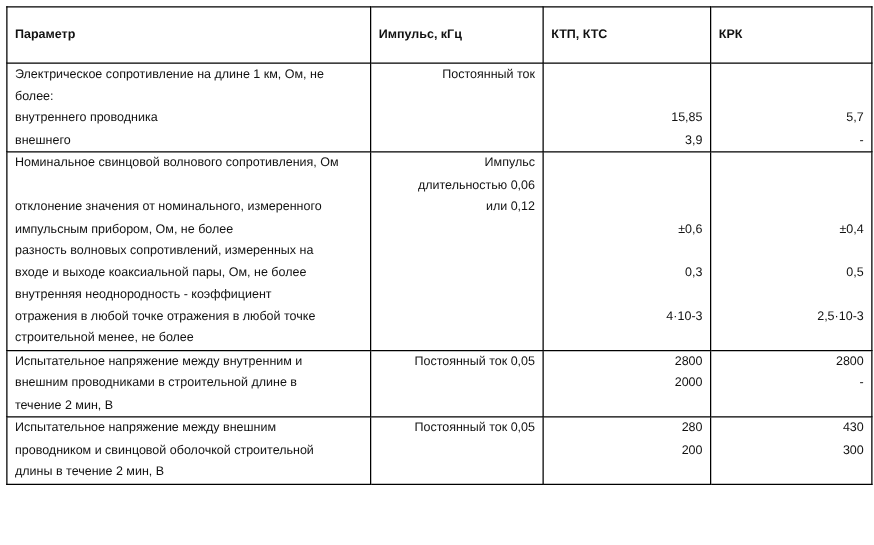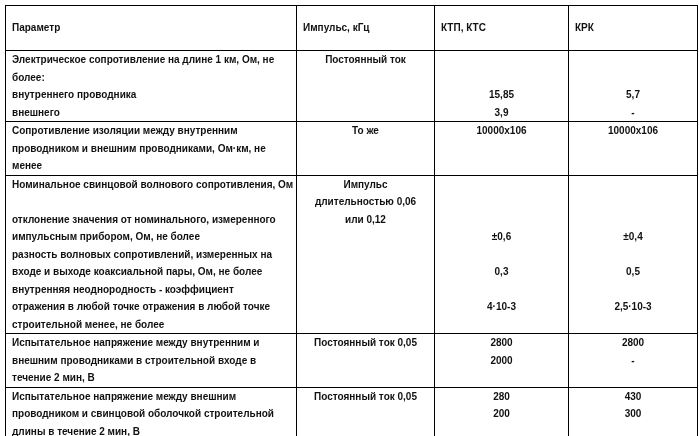--- a/index.html
+++ b/index.html
@@ -1,22 +1,22 @@
 <!DOCTYPE html>
 <html><head>
   <meta charset="utf-8">
   <style>
     html, body { margin: 0; padding: 0; background: #ffffff; }
     body { width: 699px; height: 436px; position: relative; overflow: hidden;
            font-family: "Liberation Sans", sans-serif; color: #111; }
     table { position: absolute; left: 5px; top: 5px; border-collapse: collapse;
             width: 692px; table-layout: fixed; font-size: 10px; line-height: 17.5px; }
-    td, th { border: 1px solid #000; vertical-align: top; padding: 0 6px; font-weight: bold; }
+    td, th { border: 1px solid #000; vertical-align: top; padding: 0 6px; }
     th { height: 44px; vertical-align: middle; font-weight: bold; font-size: 10px; text-align: left; }
-    td.c { text-align: center; }
+    td.c { text-align: right; }
     .line { display: block; white-space: nowrap; }
     .blank { display: block; height: 17.5px; }
   </style>
 </head>
 <body>
 
 <table>
   <colgroup>
     <col style="width:291px">
     <col style="width:138px">
@@ -50,36 +50,20 @@
         </td>
         <td class="c">
           <span class="blank"></span>
           <span class="blank"></span>
           <span class="line">5,7</span>
           <span class="line">-</span>
         </td>
       </tr>
       <tr>
         <td>
-          <span class="line">Сопротивление изоляции между внутренним</span>
-          <span class="line">проводником и внешним проводниками, Ом·км, не</span>
-          <span class="line">менее</span>
-        </td>
-        <td class="c">
-          <span class="line">То же</span>
-        </td>
-        <td class="c">
-          <span class="line">10000х106</span>
-        </td>
-        <td class="c">
-          <span class="line">10000х106</span>
-        </td>
-      </tr>
-      <tr>
-        <td>
           <span class="line">Номинальное свинцовой волнового сопротивления, Ом</span>
           <span class="blank"></span>
           <span class="line">отклонение значения от номинального, измеренного</span>
           <span class="line">импульсным прибором, Ом, не более</span>
           <span class="line">разность волновых сопротивлений, измеренных на</span>
           <span class="line">входе и выходе коаксиальной пары, Ом, не более</span>
           <span class="line">внутренняя неоднородность - коэффициент</span>
           <span class="line">отражения в любой точке отражения в любой точке</span>
           <span class="line">строительной менее, не более</span>
         </td>
@@ -105,21 +89,21 @@
           <span class="line">±0,4</span>
           <span class="blank"></span>
           <span class="line">0,5</span>
           <span class="blank"></span>
           <span class="line">2,5·10-3</span>
         </td>
       </tr>
       <tr>
         <td>
           <span class="line">Испытательное напряжение между внутренним и</span>
-          <span class="line">внешним проводниками в строительной входе в</span>
+          <span class="line">внешним проводниками в строительной длине в</span>
           <span class="line">течение 2 мин, В</span>
         </td>
         <td class="c">
           <span class="line">Постоянный ток 0,05</span>
         </td>
         <td class="c">
           <span class="line">2800</span>
           <span class="line">2000</span>
         </td>
         <td class="c">

